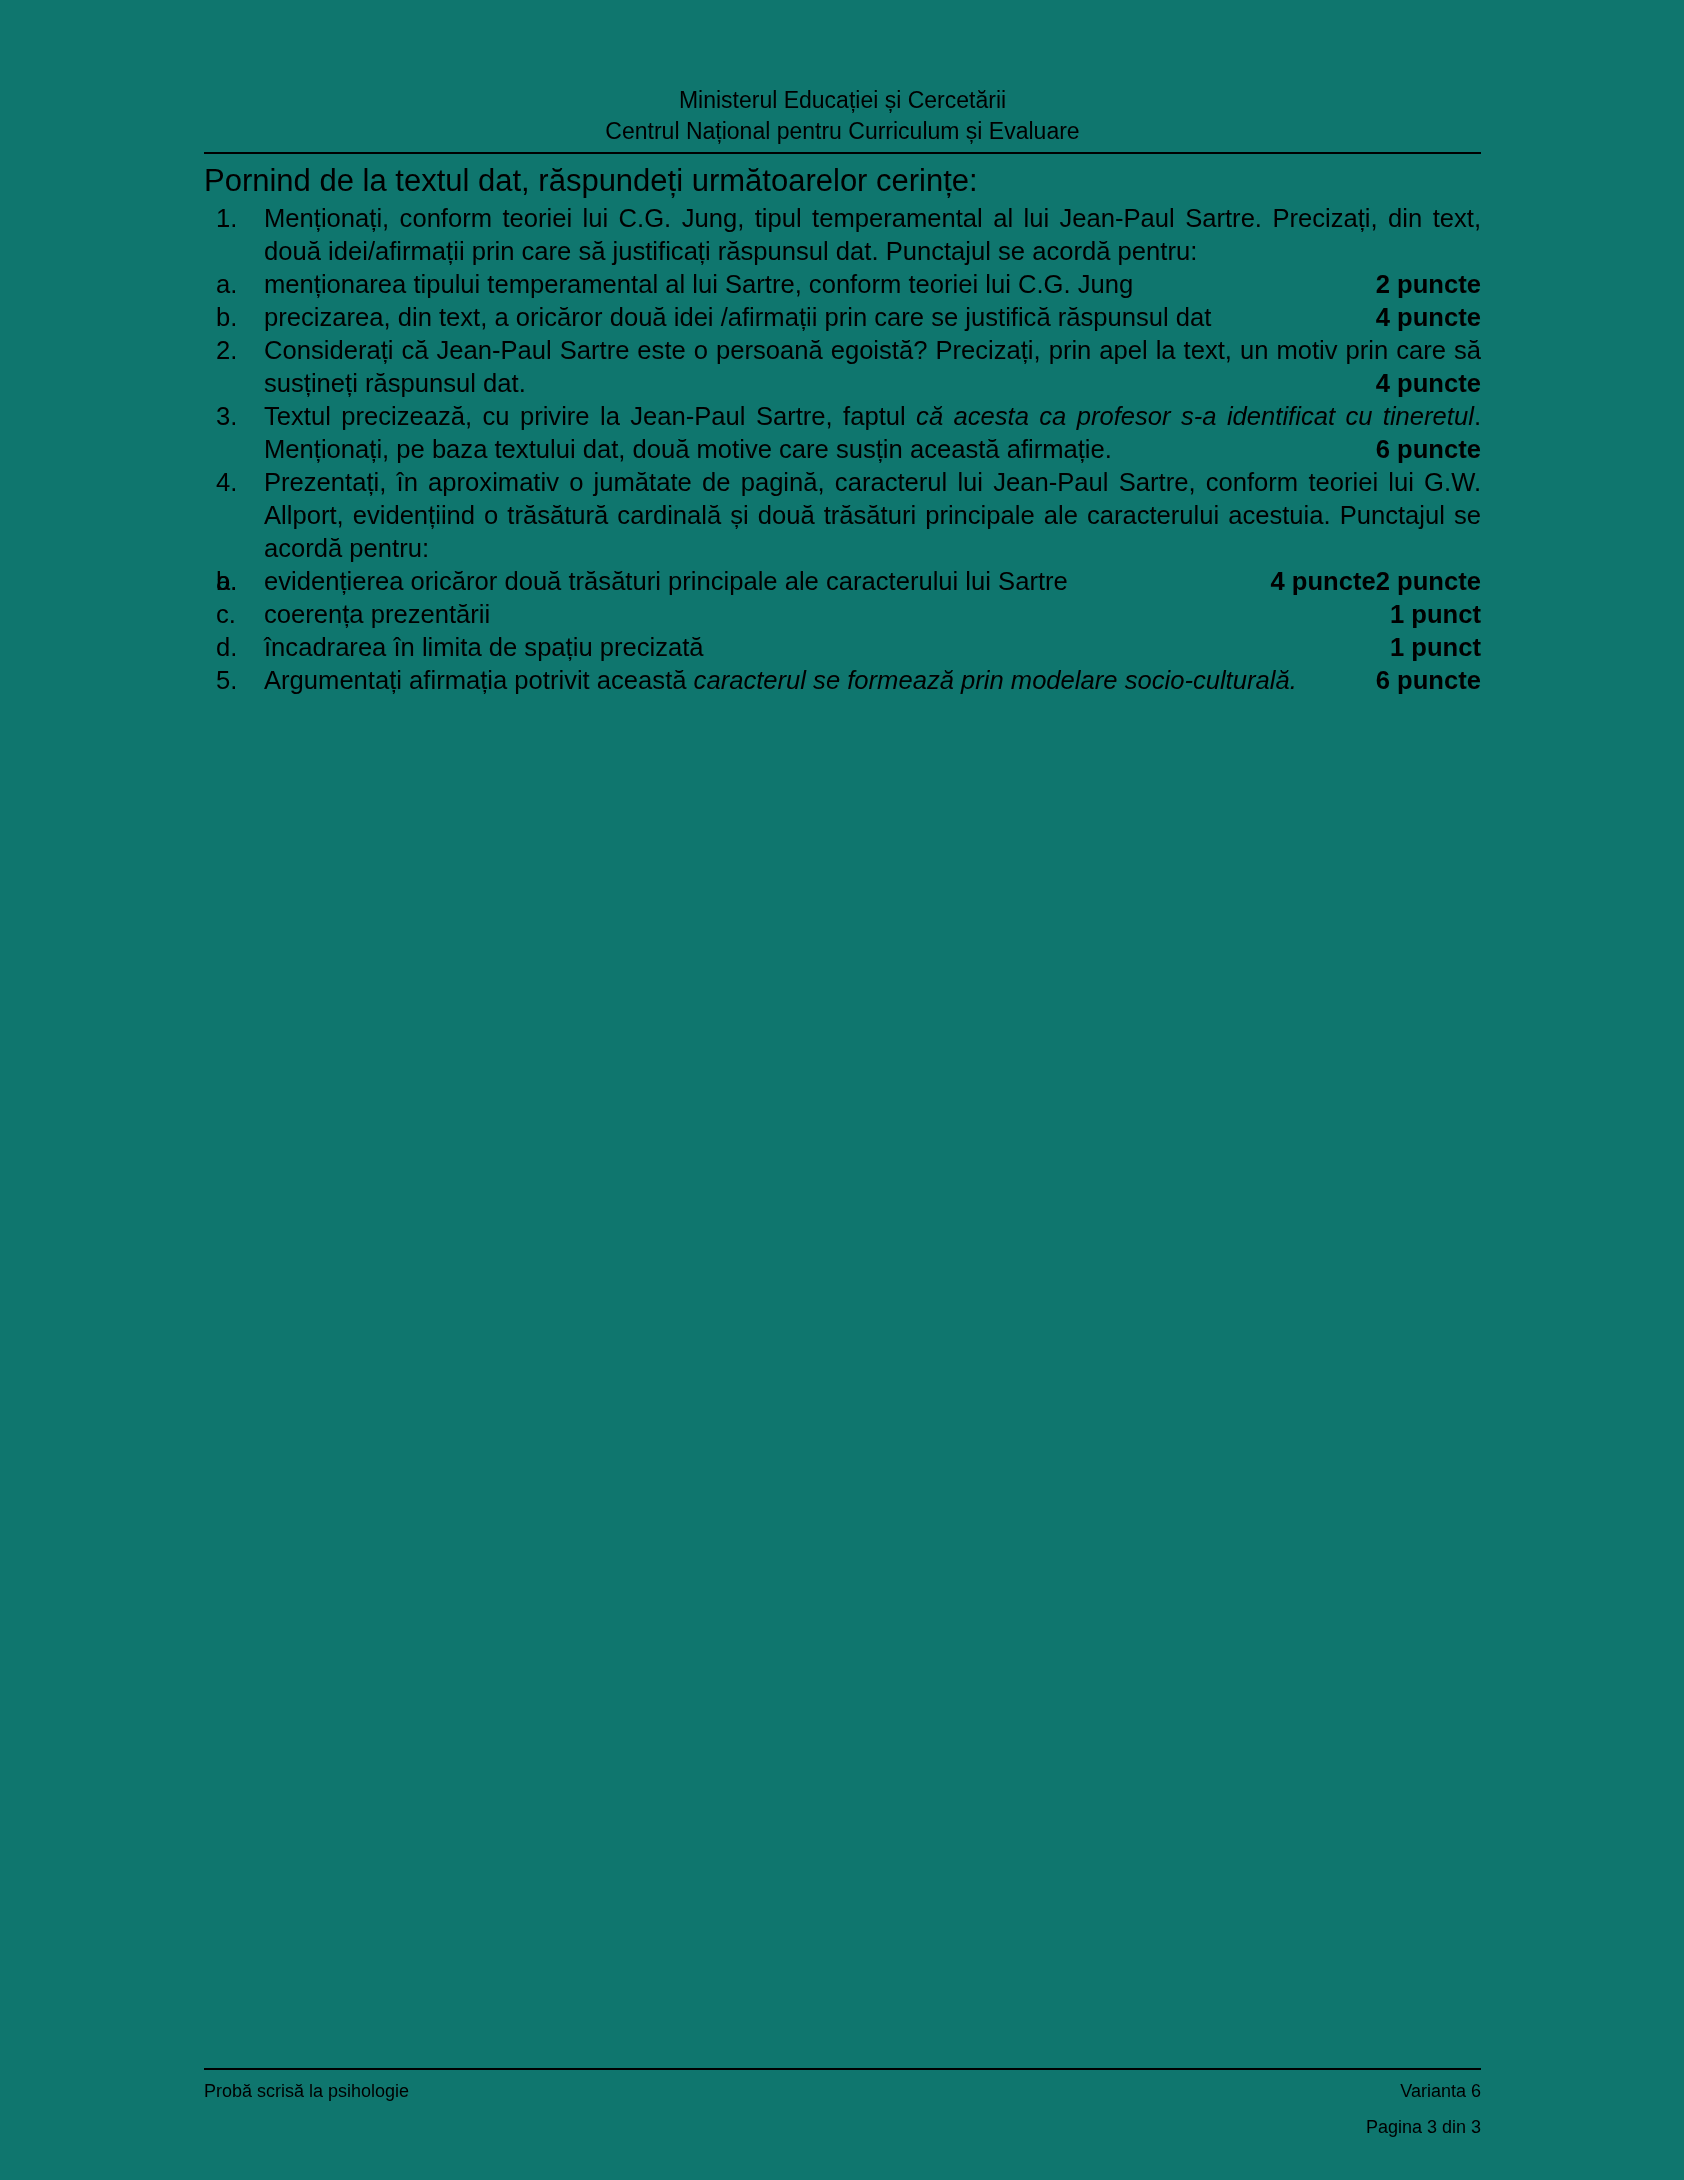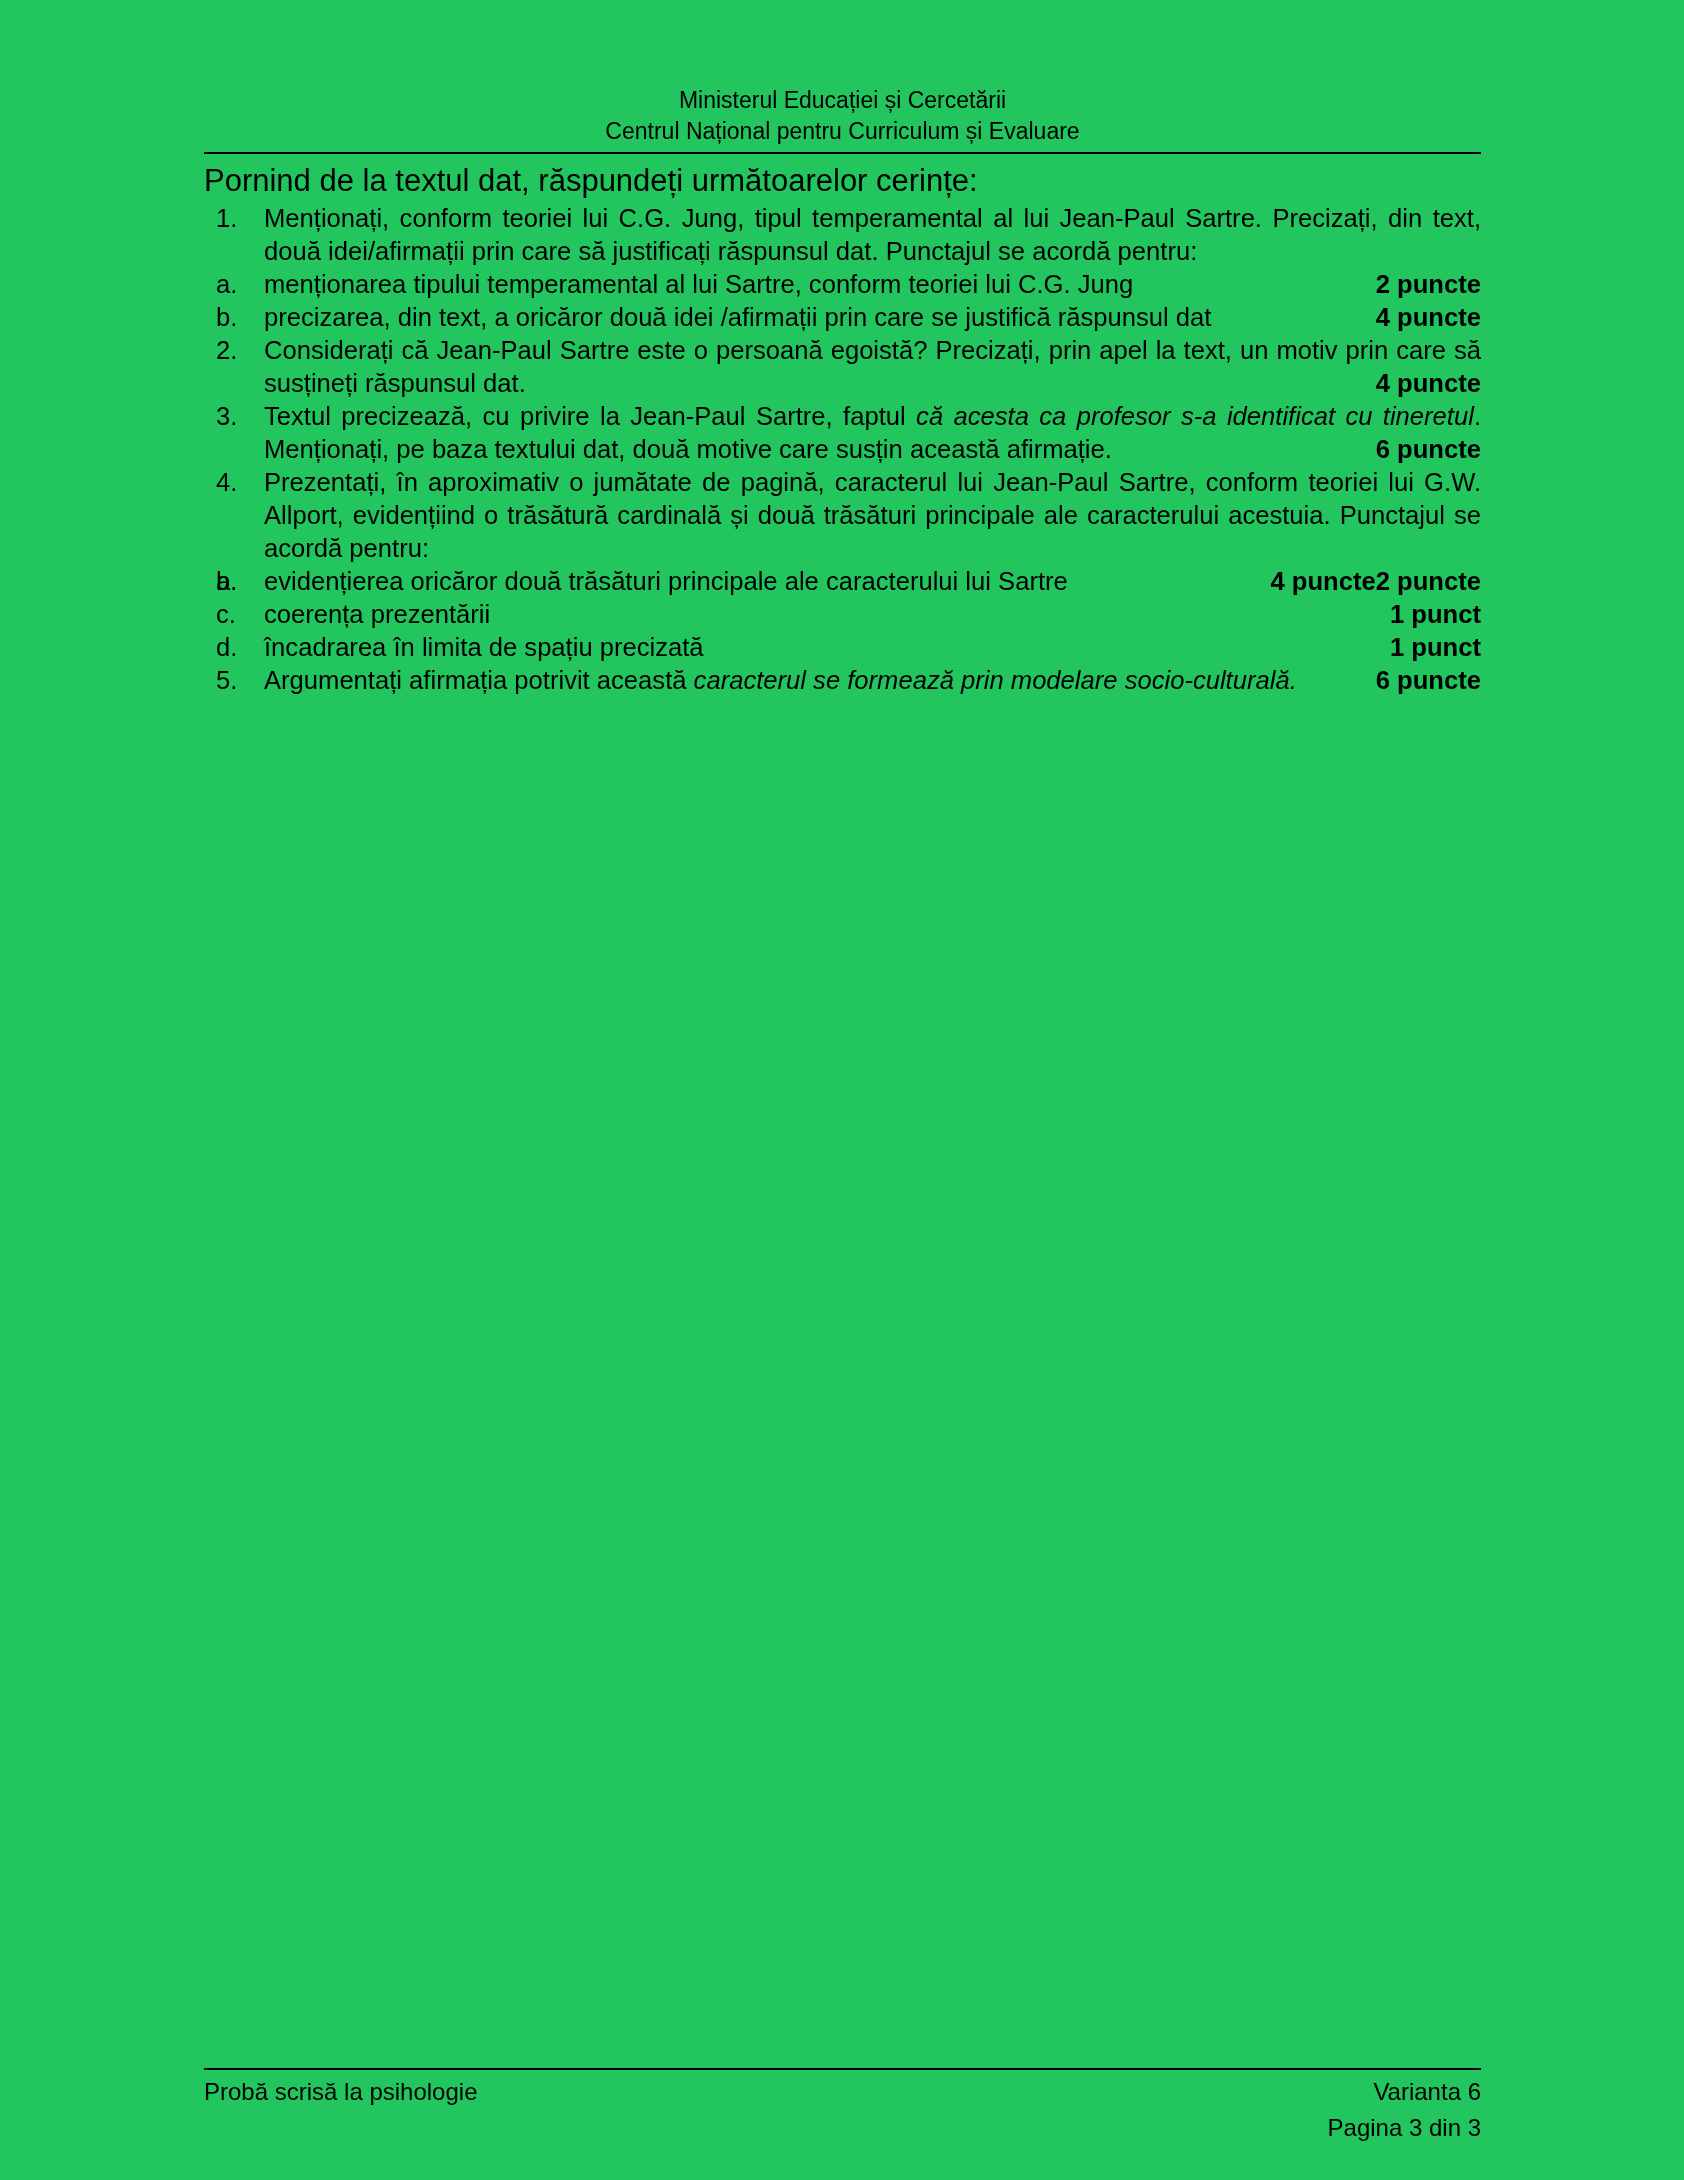--- a/index.html
+++ b/index.html
@@ -5,21 +5,21 @@
   * { margin: 0; padding: 0; box-sizing: border-box; }
   html, body { background: #ffffff; }
   body {
     width: 1685px;
     height: 2181px;
     position: relative;
     overflow: hidden;
     font-family: "Liberation Sans", sans-serif;
     color: #000000;
   }
-  .page { position: absolute; inset: 0; background: #22c55e; }
+  .page { position: absolute; inset: 0; background: #0f766e; }
 
   .header {
     margin-top: 85px;
     text-align: center;
     font-size: 23px;
     line-height: 31px;
   }
   .rule {
     border: none;
     border-top: 2.6px solid #000000;
@@ -44,21 +44,21 @@
   .q .marker { position: absolute; left: 12px; top: 0; }
   .justify { text-align: justify; }
   .points { float: right; font-weight: bold; }
   .it { font-style: italic; margin-top: 46px; }
 
   .footer {
     position: absolute;
     left: 204px;
     right: 204px;
     bottom: 37px;
-    font-size: 24px;
+    font-size: 18px;
     line-height: 33px;
   }
   .footer .frule {
     border: none;
     border-top: 2.6px solid #000000;
     height: 0;
   }
   .frow {
     display: flex;
     justify-content: space-between;

